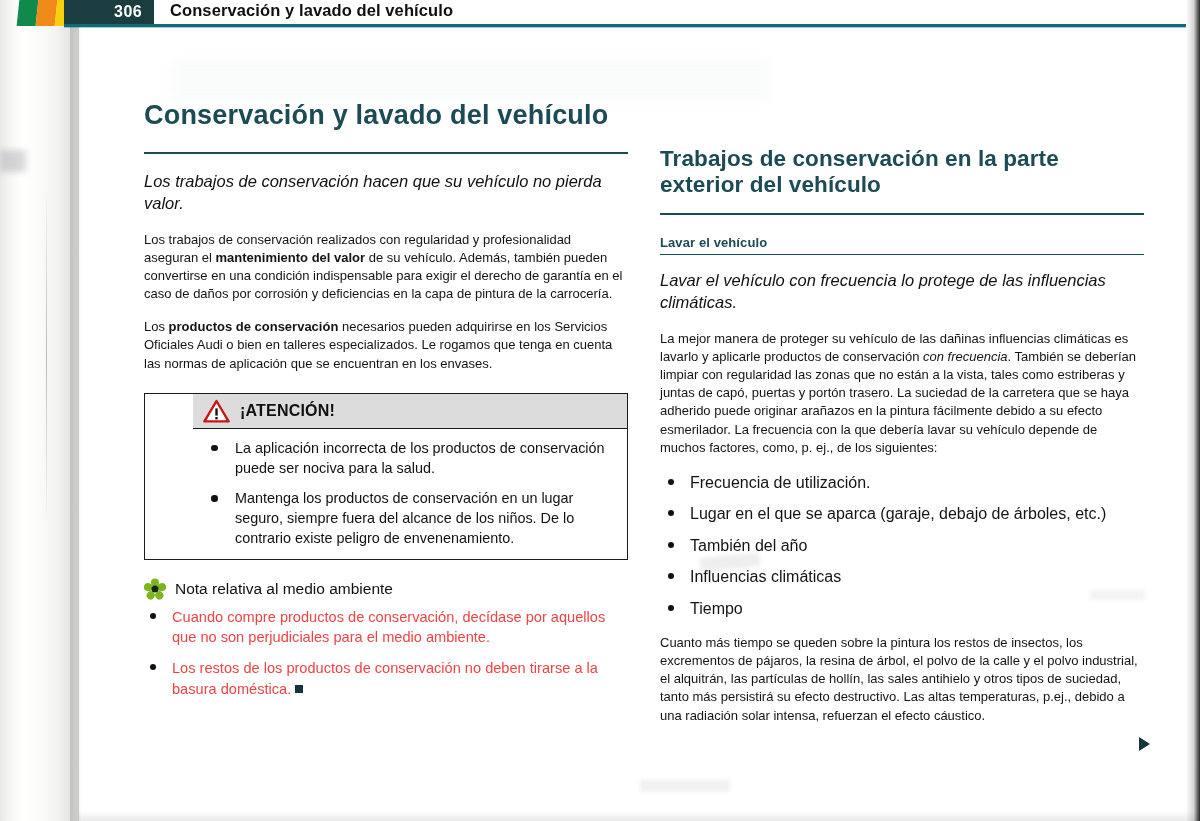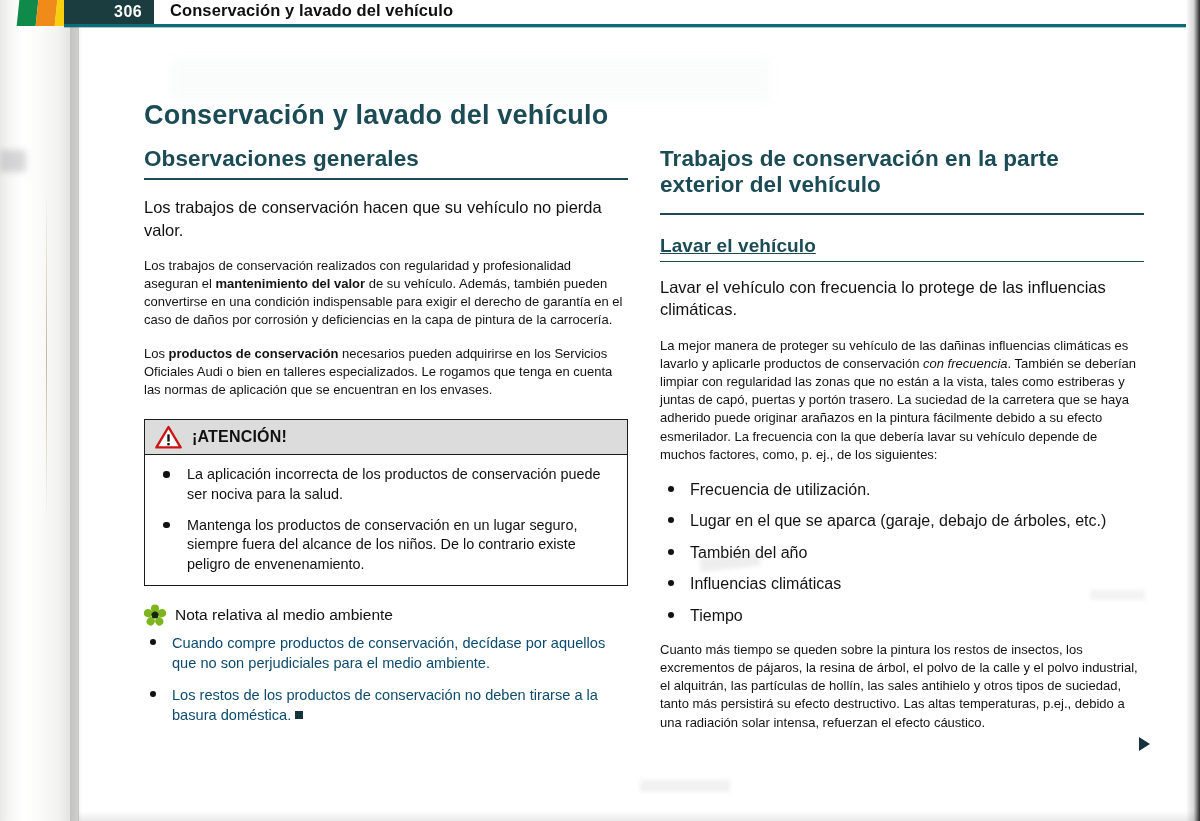--- a/index.html
+++ b/index.html
@@ -101,26 +101,25 @@
     margin:0;font-size:22.5px;font-weight:bold;color:#1b4b54;
     letter-spacing:.1px;line-height:1.17;
   }
   .rule-thick{
     height:2px;background:#1b4b54;margin-top:6px;margin-bottom:16px;
   }
   .rule-thin{
     height:1.5px;background:#1b4b54;margin-top:4px;margin-bottom:14px;
   }
   h3.sub-head{
-    margin:0;font-size:19px;font-weight:bold;color:#1b4b54;
+    margin:0;font-size:13px;font-weight:bold;color:#1b4b54;
     letter-spacing:.1px;
-    text-decoration:underline;
   }
   p.lead{
-    margin:0 0 16px 0;font-size:16.5px;color:#111;
+    margin:0 0 16px 0;font-style:italic;font-size:16.5px;color:#111;
     line-height:1.35;
   }
   p.body{
     margin:0 0 15px 0;font-size:13px;color:#141414;line-height:1.40;
   }
   p.body b{font-weight:bold;}
   p.body i{font-style:italic;}
 
   
   ul.bullets{margin:0 0 14px 0;padding:0;list-style:none;}
@@ -128,21 +127,21 @@
     position:relative;padding-left:30px;margin-bottom:9px;
     font-size:16px;color:#141414;line-height:1.40;
   }
   ul.bullets li:before{
     content:"";position:absolute;left:8px;top:7px;
     width:6px;height:6px;border-radius:50%;background:#111;
   }
 
   
   .attention{
-    border:1.5px solid #1c1c1c;margin:20px 0 18px 0;background:#fff;
+    border:1.5px solid #1c1c1c;margin:20px 0 18px 0;background:#fff;padding-left:48px;
   }
   .attention-head{
     display:flex;align-items:center;gap:10px;
     background:#dcdcdc;border-bottom:1.5px solid #1c1c1c;
     padding:5px 10px 5px 10px;
   }
   .attention-title{
     font-size:16px;font-weight:bold;color:#111;letter-spacing:.2px;
   }
   .attention-body{padding:10px 12px 8px 12px;}
@@ -158,21 +157,21 @@
   }
 
   
   .eco-head{
     display:flex;align-items:center;gap:9px;margin:0 0 7px 0;
   }
   .eco-title{font-size:15.5px;font-weight:normal;color:#111;}
   ul.eco-list{margin:0;padding:0;list-style:none;}
   ul.eco-list li{
     position:relative;padding-left:28px;margin-bottom:11px;
-    font-size:14.6px;color:#0c4a6e;line-height:1.40;
+    font-size:14.6px;color:#ef4444;line-height:1.40;
   }
   ul.eco-list li:before{
     content:"";position:absolute;left:6px;top:6px;
     width:6px;height:6px;border-radius:50%;background:#111;
   }
   .endmark{
     display:inline-block;width:8px;height:8px;background:#12343a;
     margin-left:4px;vertical-align:1px;
   }
 
@@ -215,21 +214,20 @@
   </div>
   <div class="runhead-rule"></div>
   <div class="runhead-rule-soft"></div>
 
   <div class="content">
 
     <h1 class="chapter-title">Conservación y lavado del vehículo</h1>
 
     <div class="col-left">
 
-      <h2 class="sec-head">Observaciones generales</h2>
       <div class="rule-thick"></div>
 
       <p class="lead">Los trabajos de conservación hacen que su vehículo no pierda valor.</p>
 
       <p class="body"><span>Los trabajos de conservación realizados con regularidad y profesionalidad aseguran el </span><b>mantenimiento del valor</b><span> de su vehículo. Además, también pueden convertirse en una condición indispensable para exigir el derecho de garantía en el caso de daños por corrosión y deficiencias en la capa de pintura de la carrocería.</span></p>
 
       <p class="body"><span>Los </span><b>productos de conservación</b><span> necesarios pueden adquirirse en los Servicios Oficiales Audi o bien en talleres especializados. Le rogamos que tenga en cuenta las normas de aplicación que se encuentran en los envases.</span></p>
 
       <div class="attention">
         <div class="attention-head">

